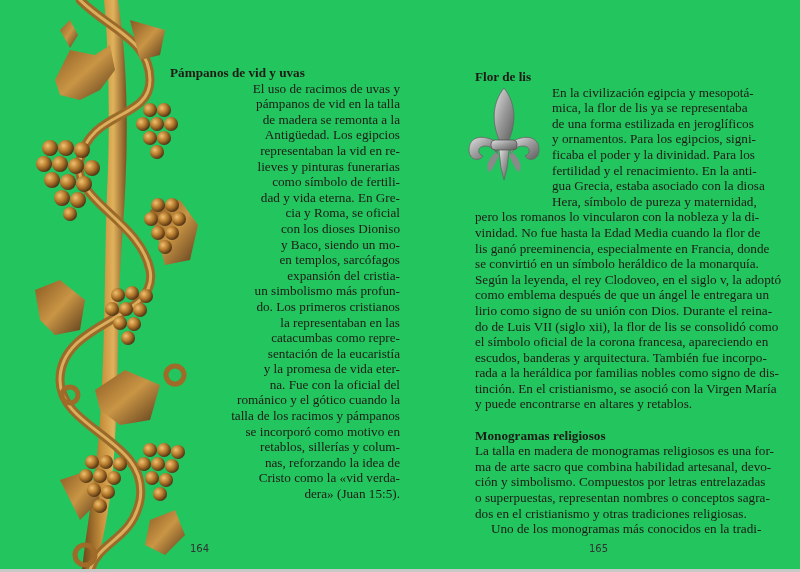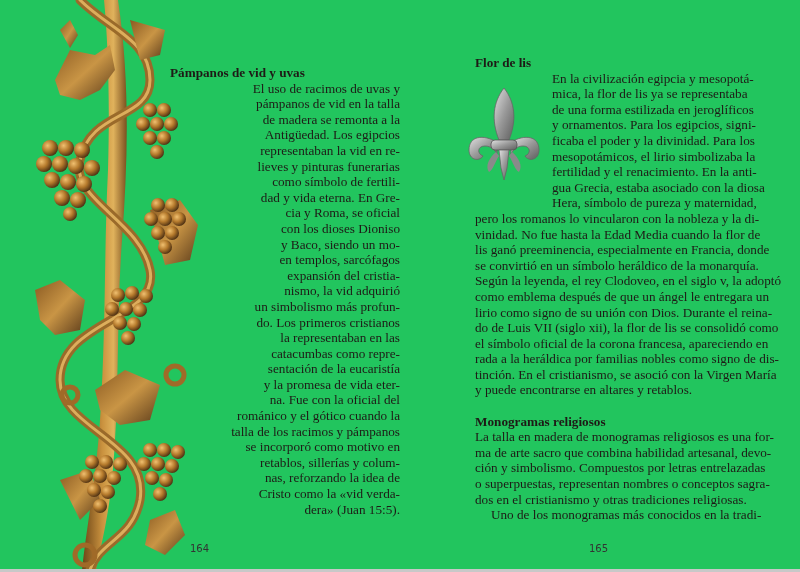--- a/index.html
+++ b/index.html
@@ -13,21 +13,21 @@
     .col { position:absolute; font-family:"Liberation Serif", "DejaVu Serif", serif; font-size:13.2px; line-height:15.6px; }
     .heading { font-weight:bold; font-size:13.2px; }
     .line { display:block; white-space:nowrap; text-align:justify; text-align-last:justify; }
     .line.last { text-align-last:left; }
 
     
     .left-col { left:170px; top:65px; width:230px; }
     .left-col .line { text-align:left; text-align-last:right; }
 
     
-    .right-col { left:475px; top:55px; width:263px; }
+    .right-col { left:475px; top:69px; width:263px; }
     .right-col .wrap { padding-left:77px; }
     .fleur { position:absolute; left:463px; top:84px; width:82px; height:100px; }
 
     .indent { text-indent:16px; }
     .gap { height:15.6px; }
 
     .pagenum { position:absolute; font-family:"DejaVu Sans", sans-serif; font-size:10px; color:#333; top:543px; }
     .pn-left { left:190px; }
     .pn-right { left:589px; }
   </style>
@@ -153,21 +153,20 @@
         <span class="line">Antigüedad. Los egipcios</span>
         <span class="line">representaban la vid en re-</span>
         <span class="line">lieves y pinturas funerarias</span>
         <span class="line">como símbolo de fertili-</span>
         <span class="line">dad y vida eterna. En Gre-</span>
         <span class="line">cia y Roma, se oficial</span>
         <span class="line">con los dioses Dioniso</span>
         <span class="line">y Baco, siendo un mo-</span>
         <span class="line">en templos, sarcófagos</span>
         <span class="line">expansión del cristia-</span>
-        <span class="line">nismo, la vid adquirió</span>
         <span class="line">un simbolismo más profun-</span>
         <span class="line">do. Los primeros cristianos</span>
         <span class="line">la representaban en las</span>
         <span class="line">catacumbas como repre-</span>
         <span class="line">sentación de la eucaristía</span>
         <span class="line">y la promesa de vida eter-</span>
         <span class="line">na. Fue con la oficial del</span>
         <span class="line">románico y el gótico cuando la</span>
         <span class="line">talla de los racimos y pámpanos</span>
         <span class="line">se incorporó como motivo en</span>
@@ -196,35 +195,35 @@
   </svg>
 
   <div class="col right-col">
     <div class="heading">Flor de lis</div>
     <div class="wrap" id="r1-wrapped">
         <span class="line">En la civilización egipcia y mesopotá-</span>
         <span class="line">mica, la flor de lis ya se representaba</span>
         <span class="line">de una forma estilizada en jeroglíficos</span>
         <span class="line">y ornamentos. Para los egipcios, signi-</span>
         <span class="line">ficaba el poder y la divinidad. Para los</span>
-        <span class="line">mesopotámicos, el lirio simbolizaba la</span>
         <span class="line">fertilidad y el renacimiento. En la anti-</span>
         <span class="line">gua Grecia, estaba asociado con la diosa</span>
         <span class="line">Hera, símbolo de pureza y maternidad,</span>
       </div>
     <div id="r1-full">
         <span class="line">pero los romanos lo vincularon con la nobleza y la di-</span>
         <span class="line">vinidad. No fue hasta la Edad Media cuando la flor de</span>
         <span class="line">lis ganó preeminencia, especialmente en Francia, donde</span>
         <span class="line">se convirtió en un símbolo heráldico de la monarquía.</span>
         <span class="line">Según la leyenda, el rey Clodoveo, en el siglo v, la adoptó</span>
         <span class="line">como emblema después de que un ángel le entregara un</span>
         <span class="line">lirio como signo de su unión con Dios. Durante el reina-</span>
         <span class="line">do de Luis VII (siglo xii), la flor de lis se consolidó como</span>
         <span class="line">el símbolo oficial de la corona francesa, apareciendo en</span>
+        <span class="line">escudos, banderas y arquitectura. También fue incorpo-</span>
         <span class="line">rada a la heráldica por familias nobles como signo de dis-</span>
         <span class="line">tinción. En el cristianismo, se asoció con la Virgen María</span>
         <span class="line last">y puede encontrarse en altares y retablos.</span>
       </div>
     <div class="gap"></div>
     <div class="heading">Monogramas religiosos</div>
     <div id="r2-lines">
         <span class="line">La talla en madera de monogramas religiosos es una for-</span>
         <span class="line">ma de arte sacro que combina habilidad artesanal, devo-</span>
         <span class="line">ción y simbolismo. Compuestos por letras entrelazadas</span>

